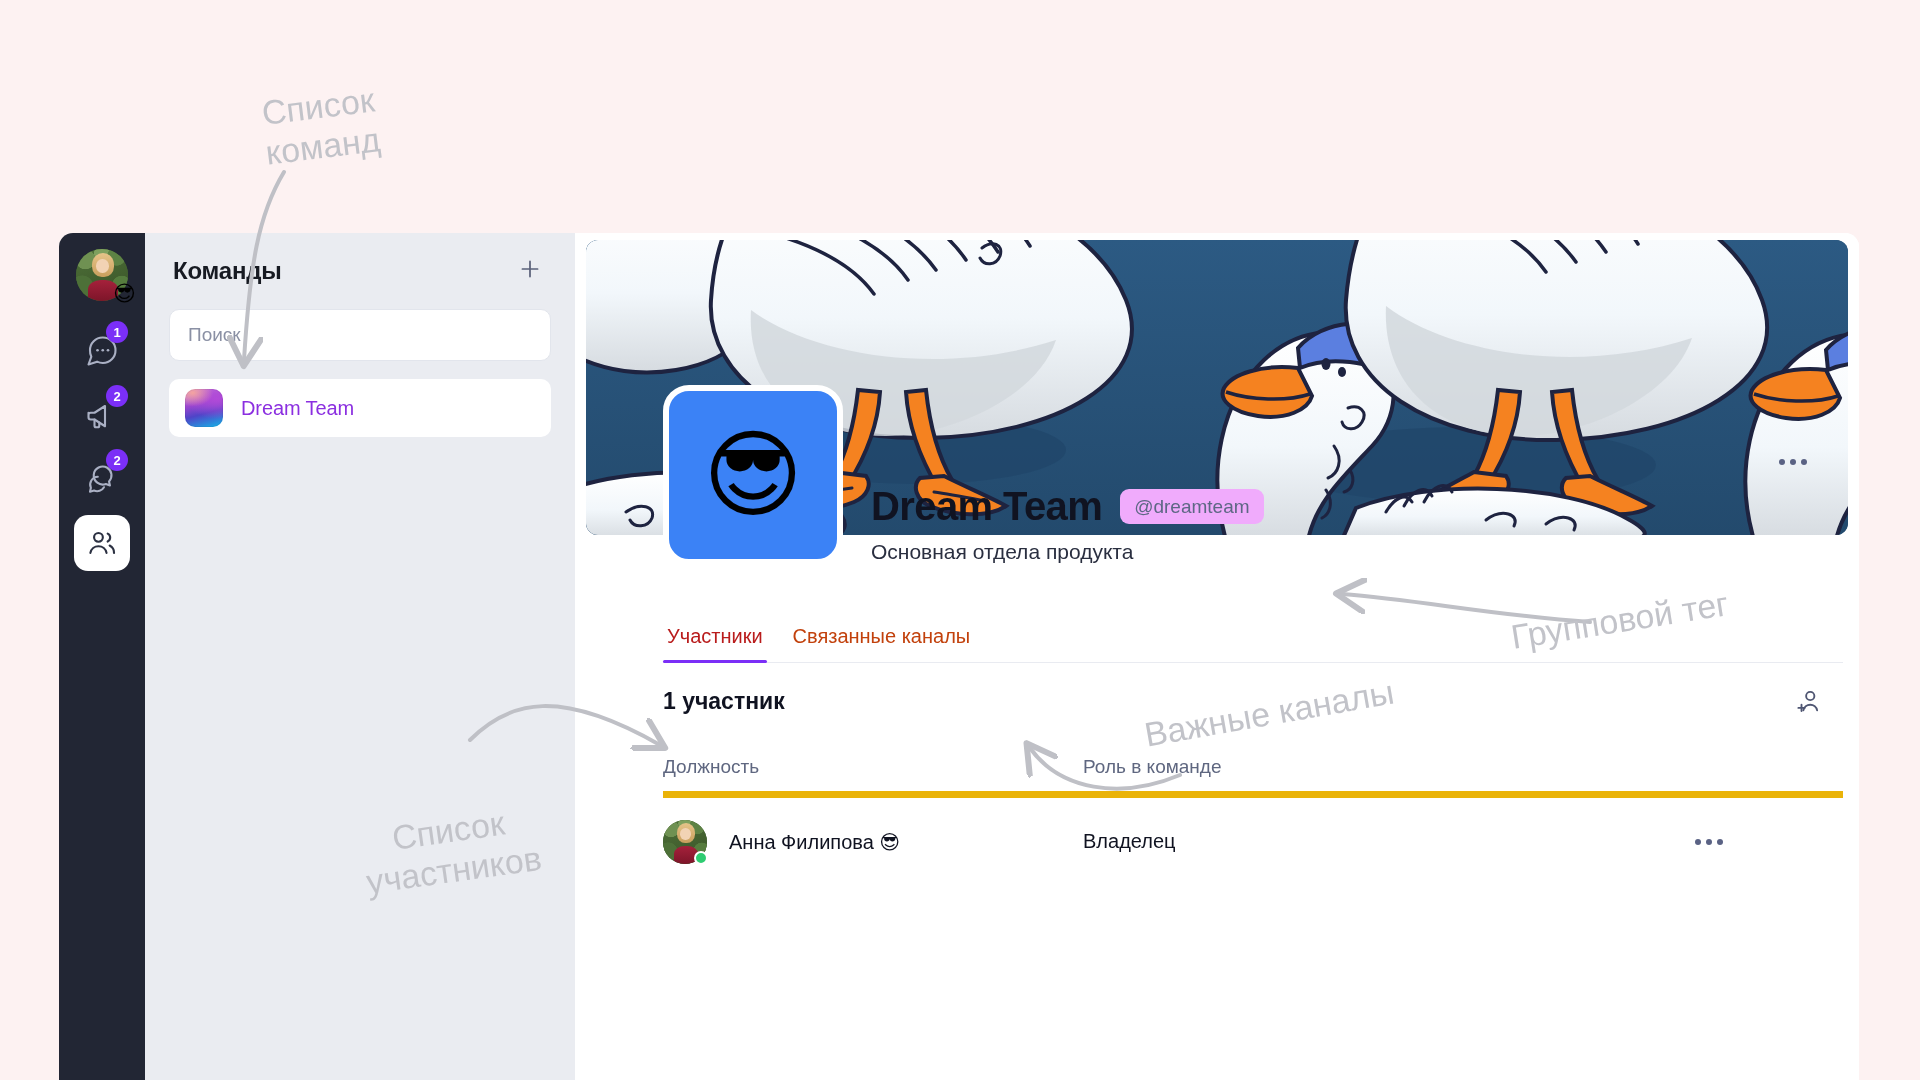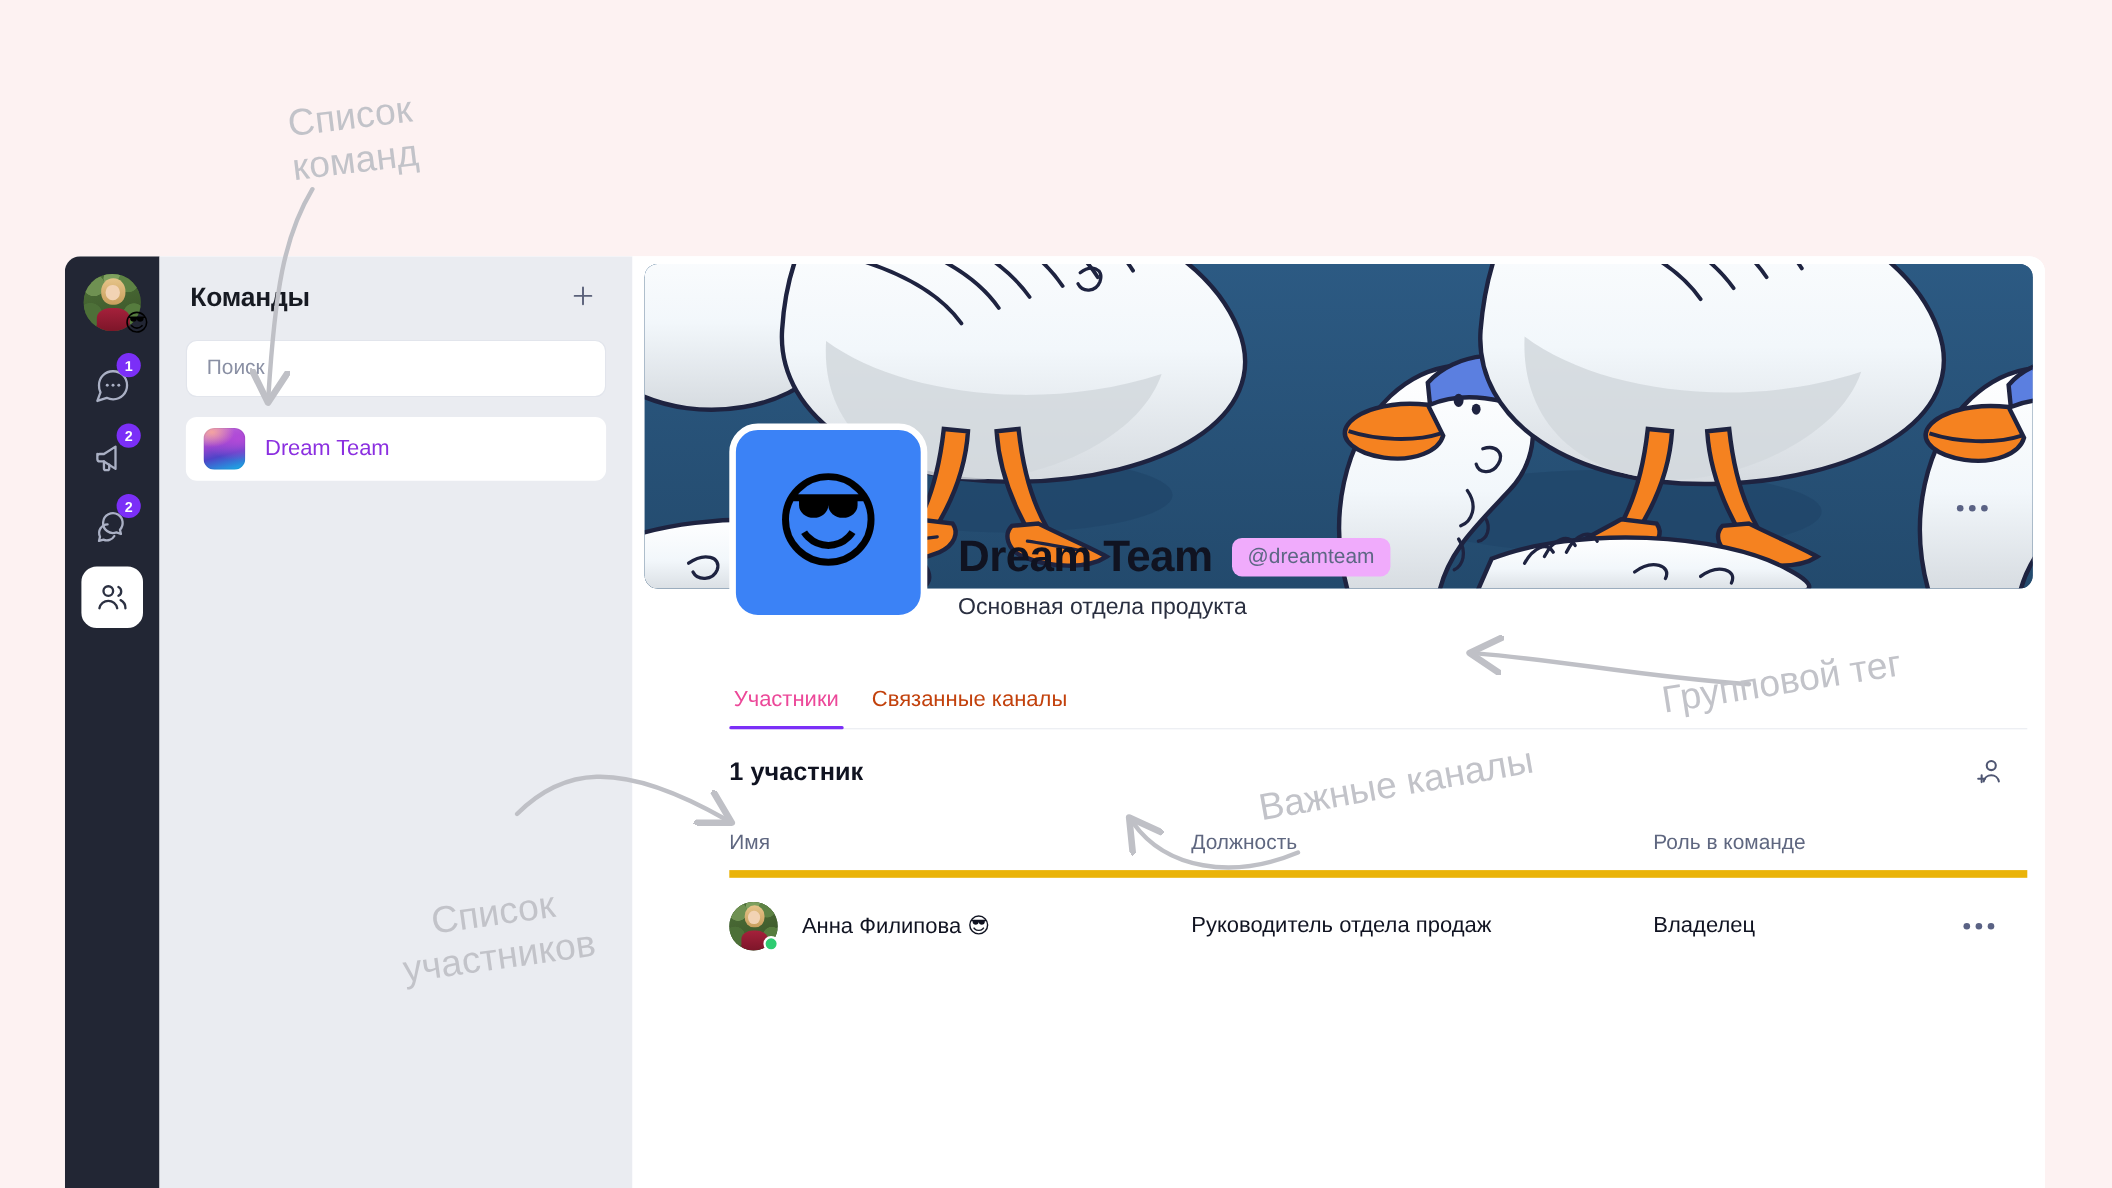--- a/index.html
+++ b/index.html
@@ -286,21 +286,21 @@
     border-bottom: 1px solid #e9ebf1;
     padding-bottom: 0;
   }
   .tab {
     font-size: 20px;
     color: #c2410c;
     padding: 0 4px 14px 4px;
     cursor: pointer;
     position: relative;
   }
-  .tab.active { color: #ec4899; }
+  .tab.active { color: #b91c1c; }
   .tab.active::after {
     content: "";
     position: absolute;
     left: 0; right: 0; bottom: -1px;
     height: 3px;
     background: #7b2ff7;
     border-radius: 2px;
   }
 
   #members-count {
@@ -676,40 +676,38 @@
           <svg width="30" height="30" viewBox="0 0 24 24" fill="none" stroke="#4f5672" stroke-width="1.5" stroke-linecap="round" stroke-linejoin="round">
             <circle cx="13" cy="8" r="3.3"></circle>
             <path d="M7.5 19.5a5.6 5.6 0 0 1 11 0"></path>
             <path d="M3.5 17.5h5M6 15v5"></path>
           </svg>
         </span>
       </div>
 
       <div id="members-table">
         <div class="mt-head">
-          <div>Имя</div>
           <div>Должность</div>
           <div>Роль в команде</div>
           <div></div>
         </div>
 
         <div class="mt-row">
           <div class="mt-name">
             <div class="member-avatar-wrap">
               <div class="member-avatar">
                 <div class="foliage"></div>
                 <div class="person-hair"></div>
                 <div class="person-face"></div>
                 <div class="person-body"></div>
               </div>
               <span class="status-dot"></span>
             </div>
             <span>Анна Филипова 😎</span>
           </div>
-          <div class="mt-position">Руководитель отдела продаж</div>
           <div class="mt-role">Владелец</div>
           <div class="mt-actions">
             <span class="dots">
               <i></i>
                 <i></i>
                 <i></i>
             </span>
           </div>
         </div>
       </div>

